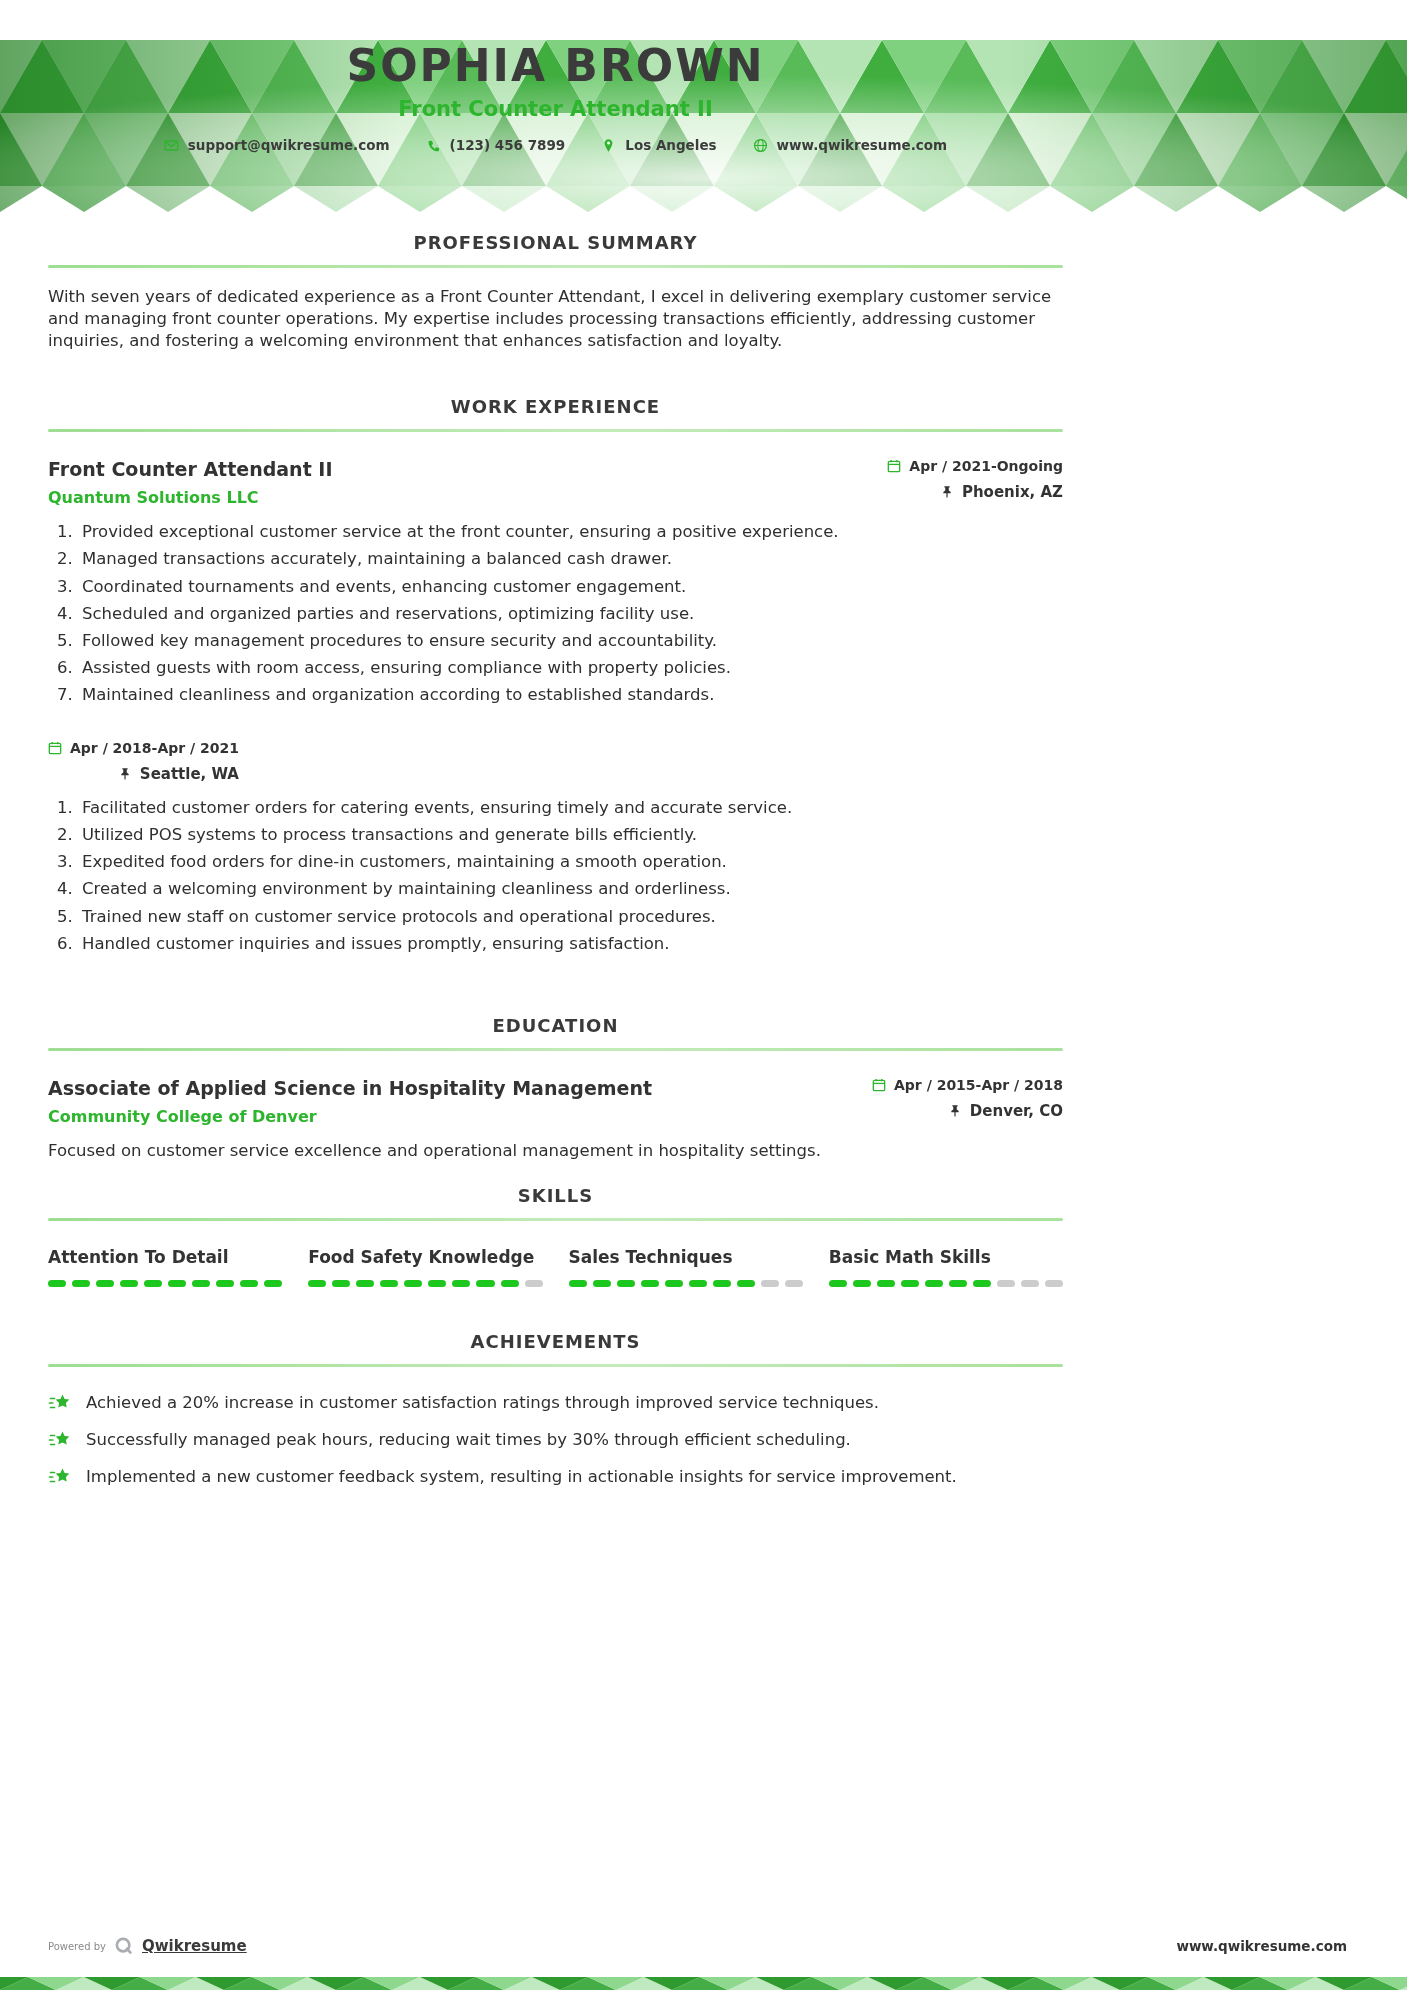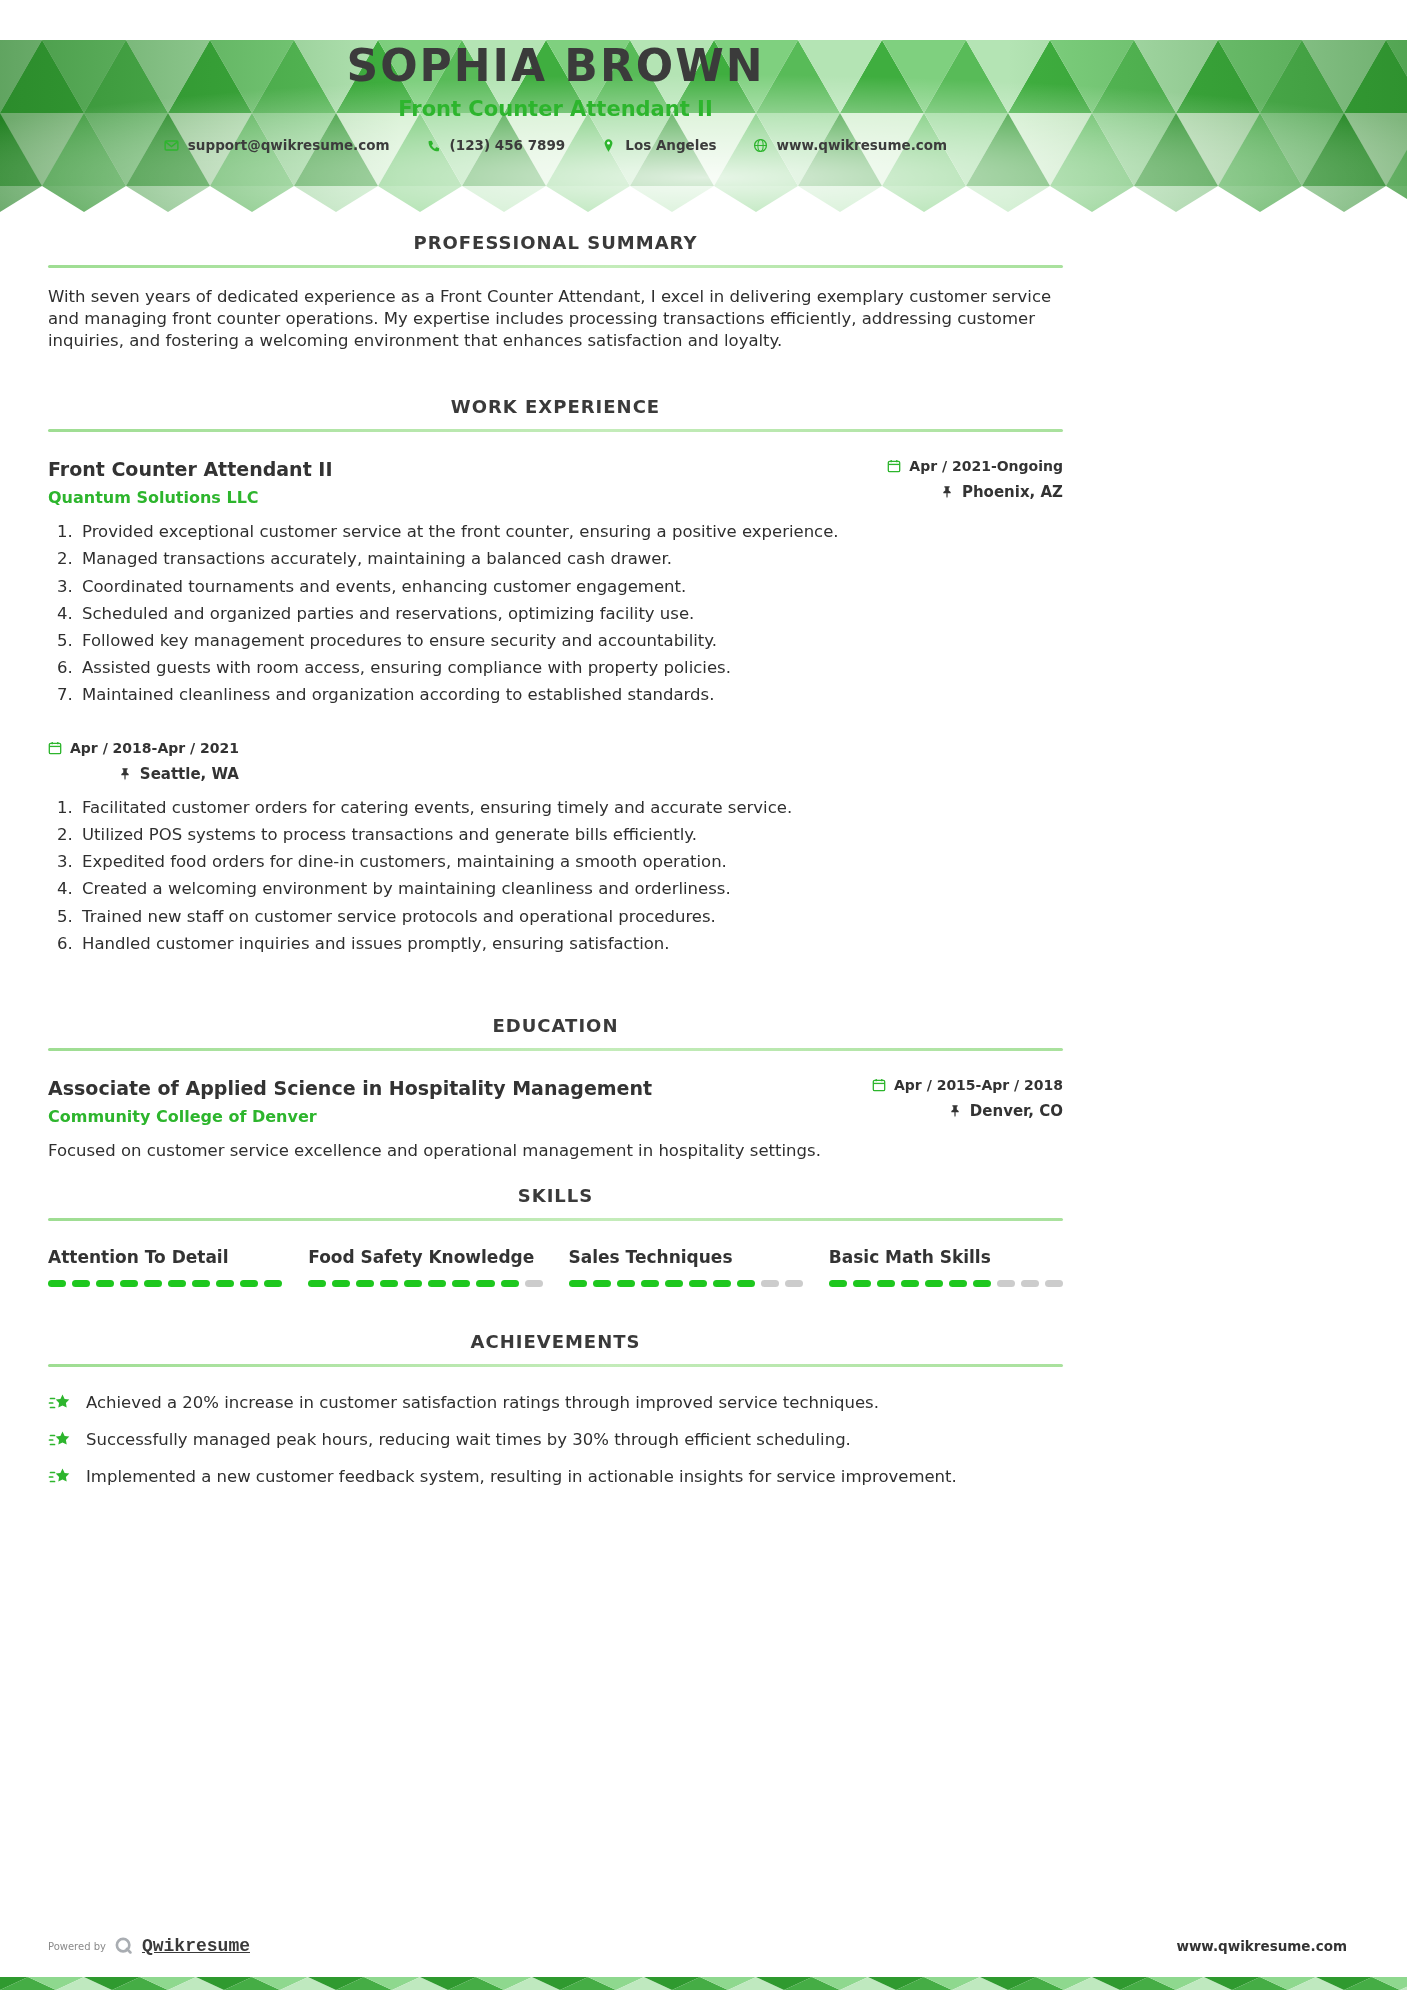--- a/index.html
+++ b/index.html
@@ -62,21 +62,21 @@
   .ach-list{margin-top:24px;}
   .ach-item{display:flex;align-items:center;gap:14px;margin-bottom:13px;}
   .ach-item .ic{width:24px;height:24px;}
   .ach-text{font-size:16.5px;color:var(--text);}
 
   
   .footer{position:absolute;left:48px;right:60px;bottom:34px;display:flex;justify-content:space-between;align-items:center;}
   .powered{display:flex;align-items:center;gap:8px;}
   .powered-label{font-size:10px;color:#8a8a8a;}
   .qlogo{width:20px;height:20px;color:#a9adb2;}
-  .brand-link{font-size:18px;font-weight:600;color:#3a3a3a;text-decoration:underline;font-family:Liberation Mono, monospace;}
+  .brand-link{font-size:15px;font-weight:600;color:#3a3a3a;text-decoration:underline;}
   .footer-site{font-size:13.5px;font-weight:600;color:#333;}
 
   .bottom-strip{position:absolute;left:0;bottom:0;width:100%;height:13px;}
 </style>
 </head>
 <body>
 
 <svg width="0" height="0" style="position:absolute" aria-hidden="true">
   <defs>
     <symbol id="i-mail" viewBox="0 0 16 16">

